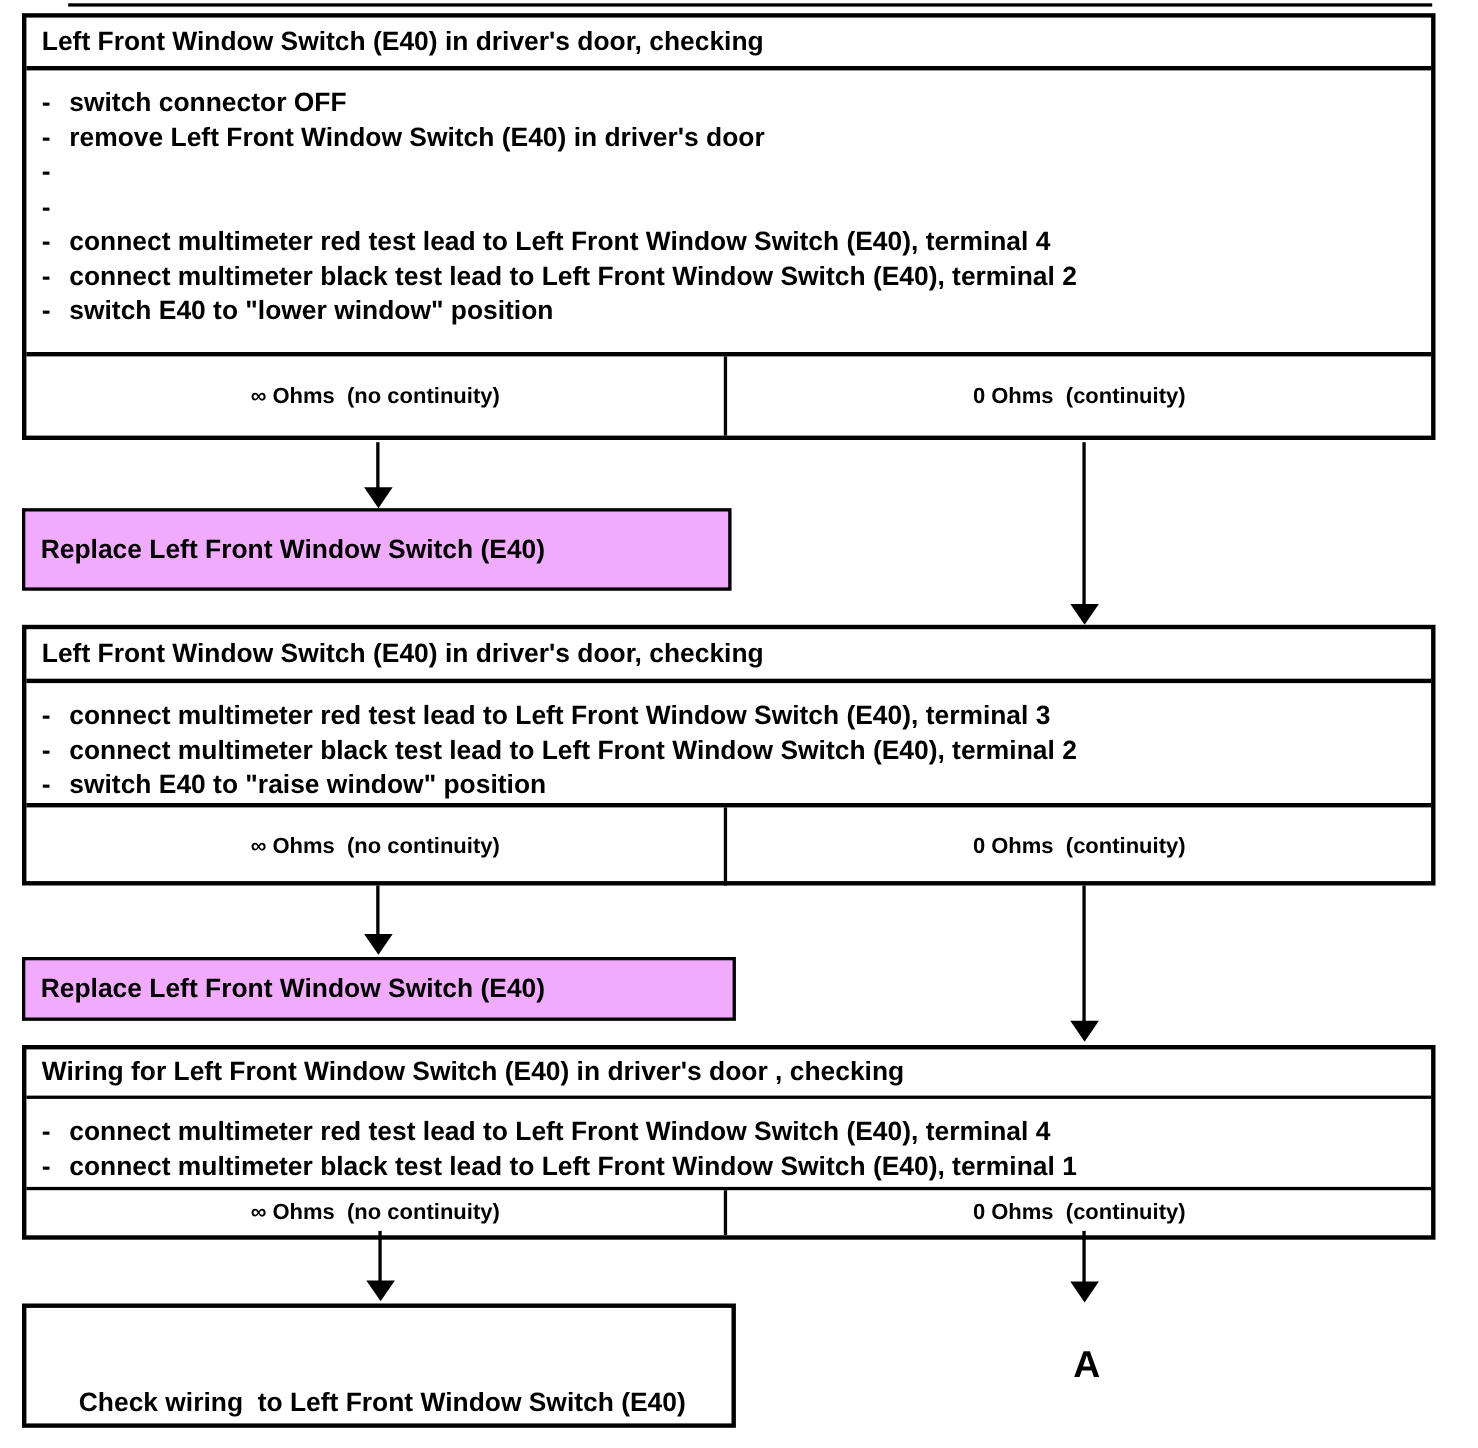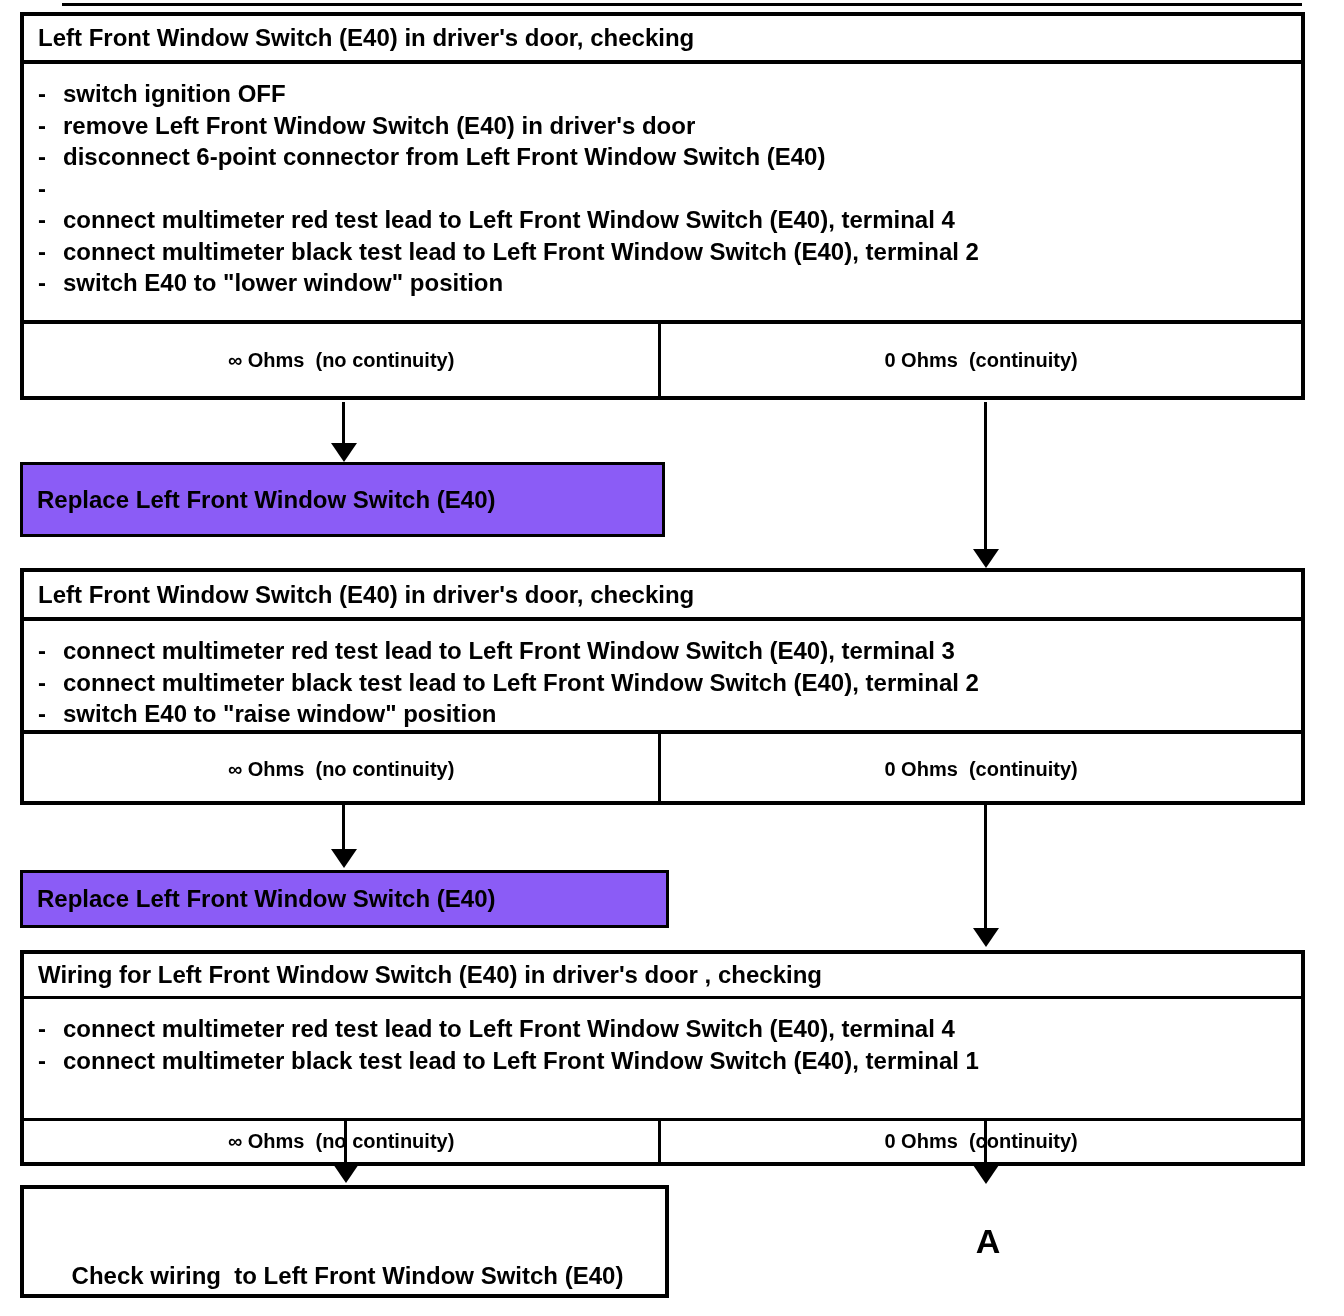--- a/index.html
+++ b/index.html
@@ -18,21 +18,21 @@
     background:#000;
   }
   
   .panel {
     position:absolute; left:20px; width:1285px;
     border:4px solid #000; background:#fff;
     display:flex; flex-direction:column;
   }
   #box1 { top:12px;  height:388px; }
   #box2 { top:568px; height:237px; }
-  #box3 { top:950px; height:216px; }
+  #box3 { top:950px; height:177px; }
   .panel-header {
     flex:0 0 auto; display:flex; align-items:center;
     border-bottom:4px solid #000;
     padding:0 0 0 14px; font-size:24px; white-space:pre-wrap;
   }
   #box1 .panel-header { height:48px; }
   #box2 .panel-header { height:49px; }
   #box3 .panel-header { height:45px; border-bottom-width:3px; }
   .steps { flex:1 1 auto; padding:14px 8px 0 14px; font-size:24px; }
   .step  { display:flex; line-height:31.5px; white-space:pre-wrap; }
@@ -43,21 +43,21 @@
   #box3 .outcomes { height:44px; border-top-width:3px; }
   .cell {
     display:flex; align-items:center; justify-content:center;
     font-size:20px; white-space:pre-wrap;
   }
   .cell.left  { flex:0 0 49.9%; border-right:3px solid #000; }
   .cell.right { flex:1 1 auto; }
   
   .mini {
     position:absolute; left:20px;
-    border:3px solid #000; background:#8b5cf6;
+    border:3px solid #000; background:#f0abfc;
     display:flex; align-items:center;
     padding:0 10px 0 14px; font-size:24px; white-space:pre-wrap;
   }
   #replace1 { top:462px; width:645px; height:75px; }
   #replace2 { top:870px; width:649px; height:58px; }
   #repair {
     position:absolute; left:20px; top:1185px; width:649px; height:113px;
     border:4px solid #000; background:#fff;
     padding:8px 8px 0 14px;
     font-size:24px; line-height:31.5px; white-space:pre-wrap;text-align:center;
@@ -85,23 +85,23 @@
 </head>
 <body>
 
 <div class="page">
 
   <div class="artifact-line"></div>
 
   <div class="panel" id="box1">
     <div class="panel-header">Left Front Window Switch (E40) in driver's door, checking</div>
     <div class="steps">
-      <div class="step"><span class="dash">-</span><span>switch ignition OFF</span></div>
+      <div class="step"><span class="dash">-</span><span>switch connector OFF</span></div>
       <div class="step"><span class="dash">-</span><span>remove Left Front Window Switch (E40) in driver's door</span></div>
-      <div class="step"><span class="dash">-</span><span>disconnect 6-point connector from Left Front Window Switch (E40)</span></div>
+      <div class="step"><span class="dash">-</span></div>
       <div class="step"><span class="dash">-</span></div>
       <div class="step"><span class="dash">-</span><span>connect multimeter red test lead to Left Front Window Switch (E40), terminal 4</span></div>
       <div class="step"><span class="dash">-</span><span>connect multimeter black test lead to Left Front Window Switch (E40), terminal 2</span></div>
       <div class="step"><span class="dash">-</span><span>switch E40 to "lower window" position</span></div>
     </div>
     <div class="outcomes">
       <div class="cell left">∞ Ohms  (no continuity)</div>
       <div class="cell right">0 Ohms  (continuity)</div>
     </div>
   </div>

